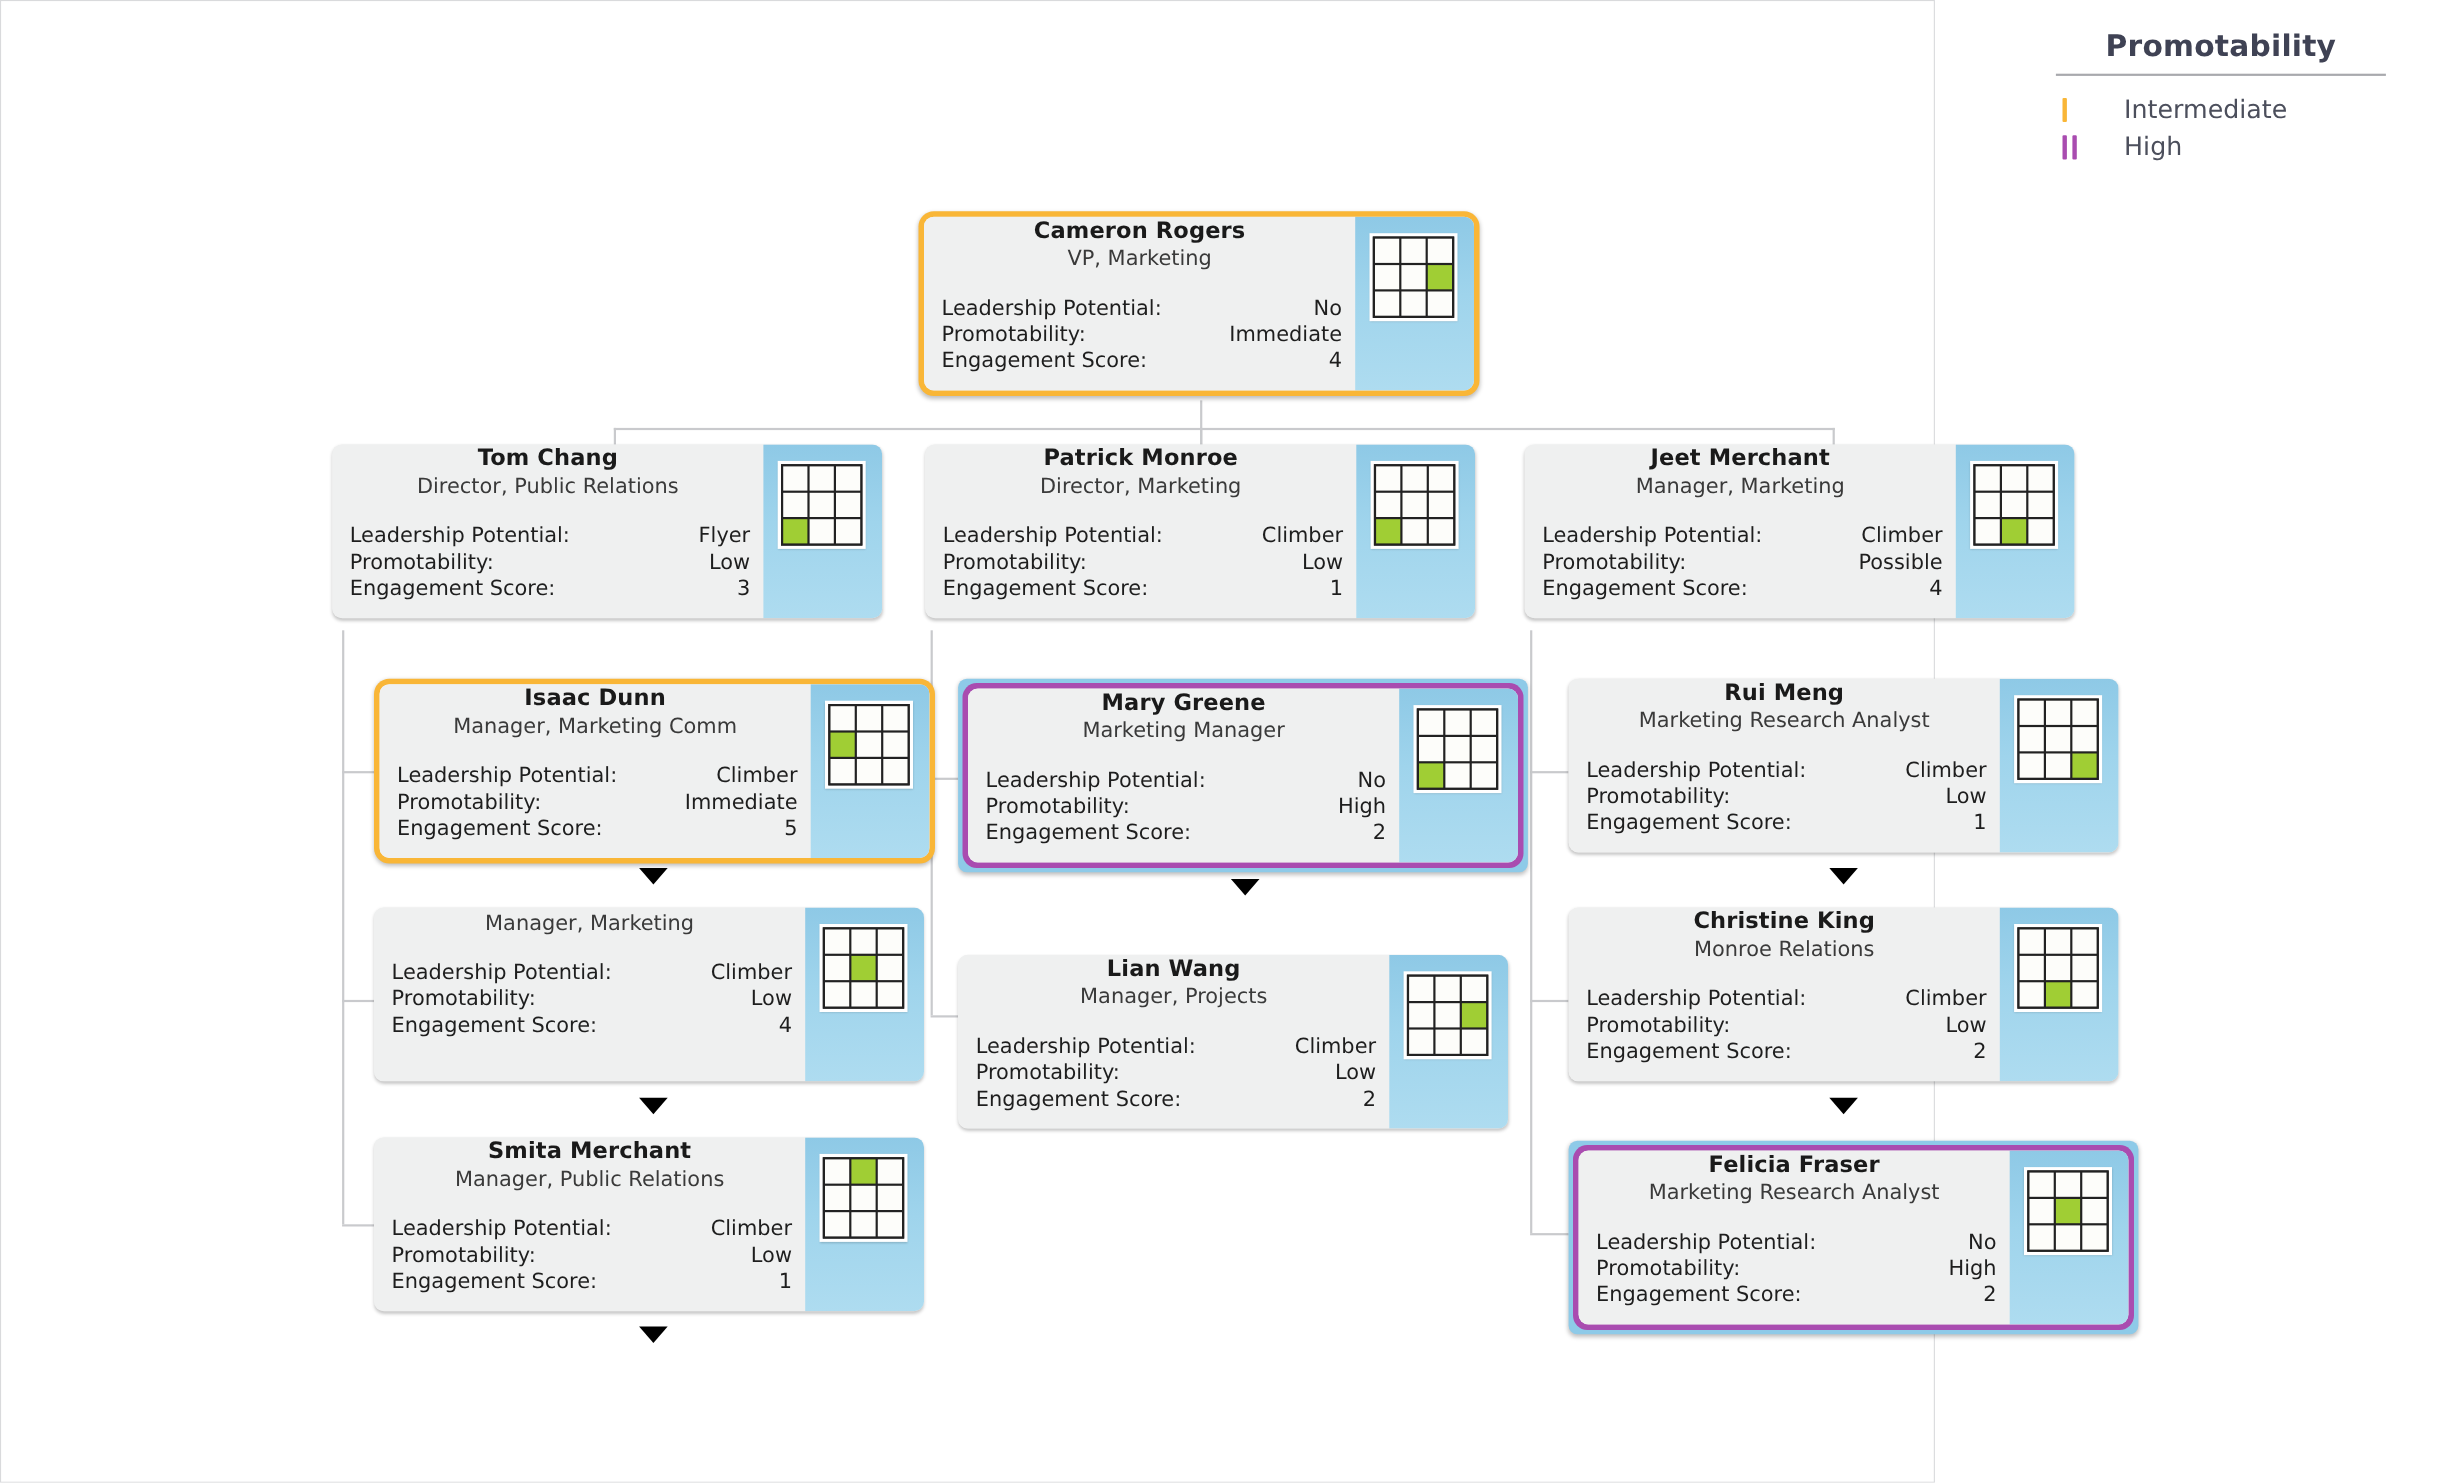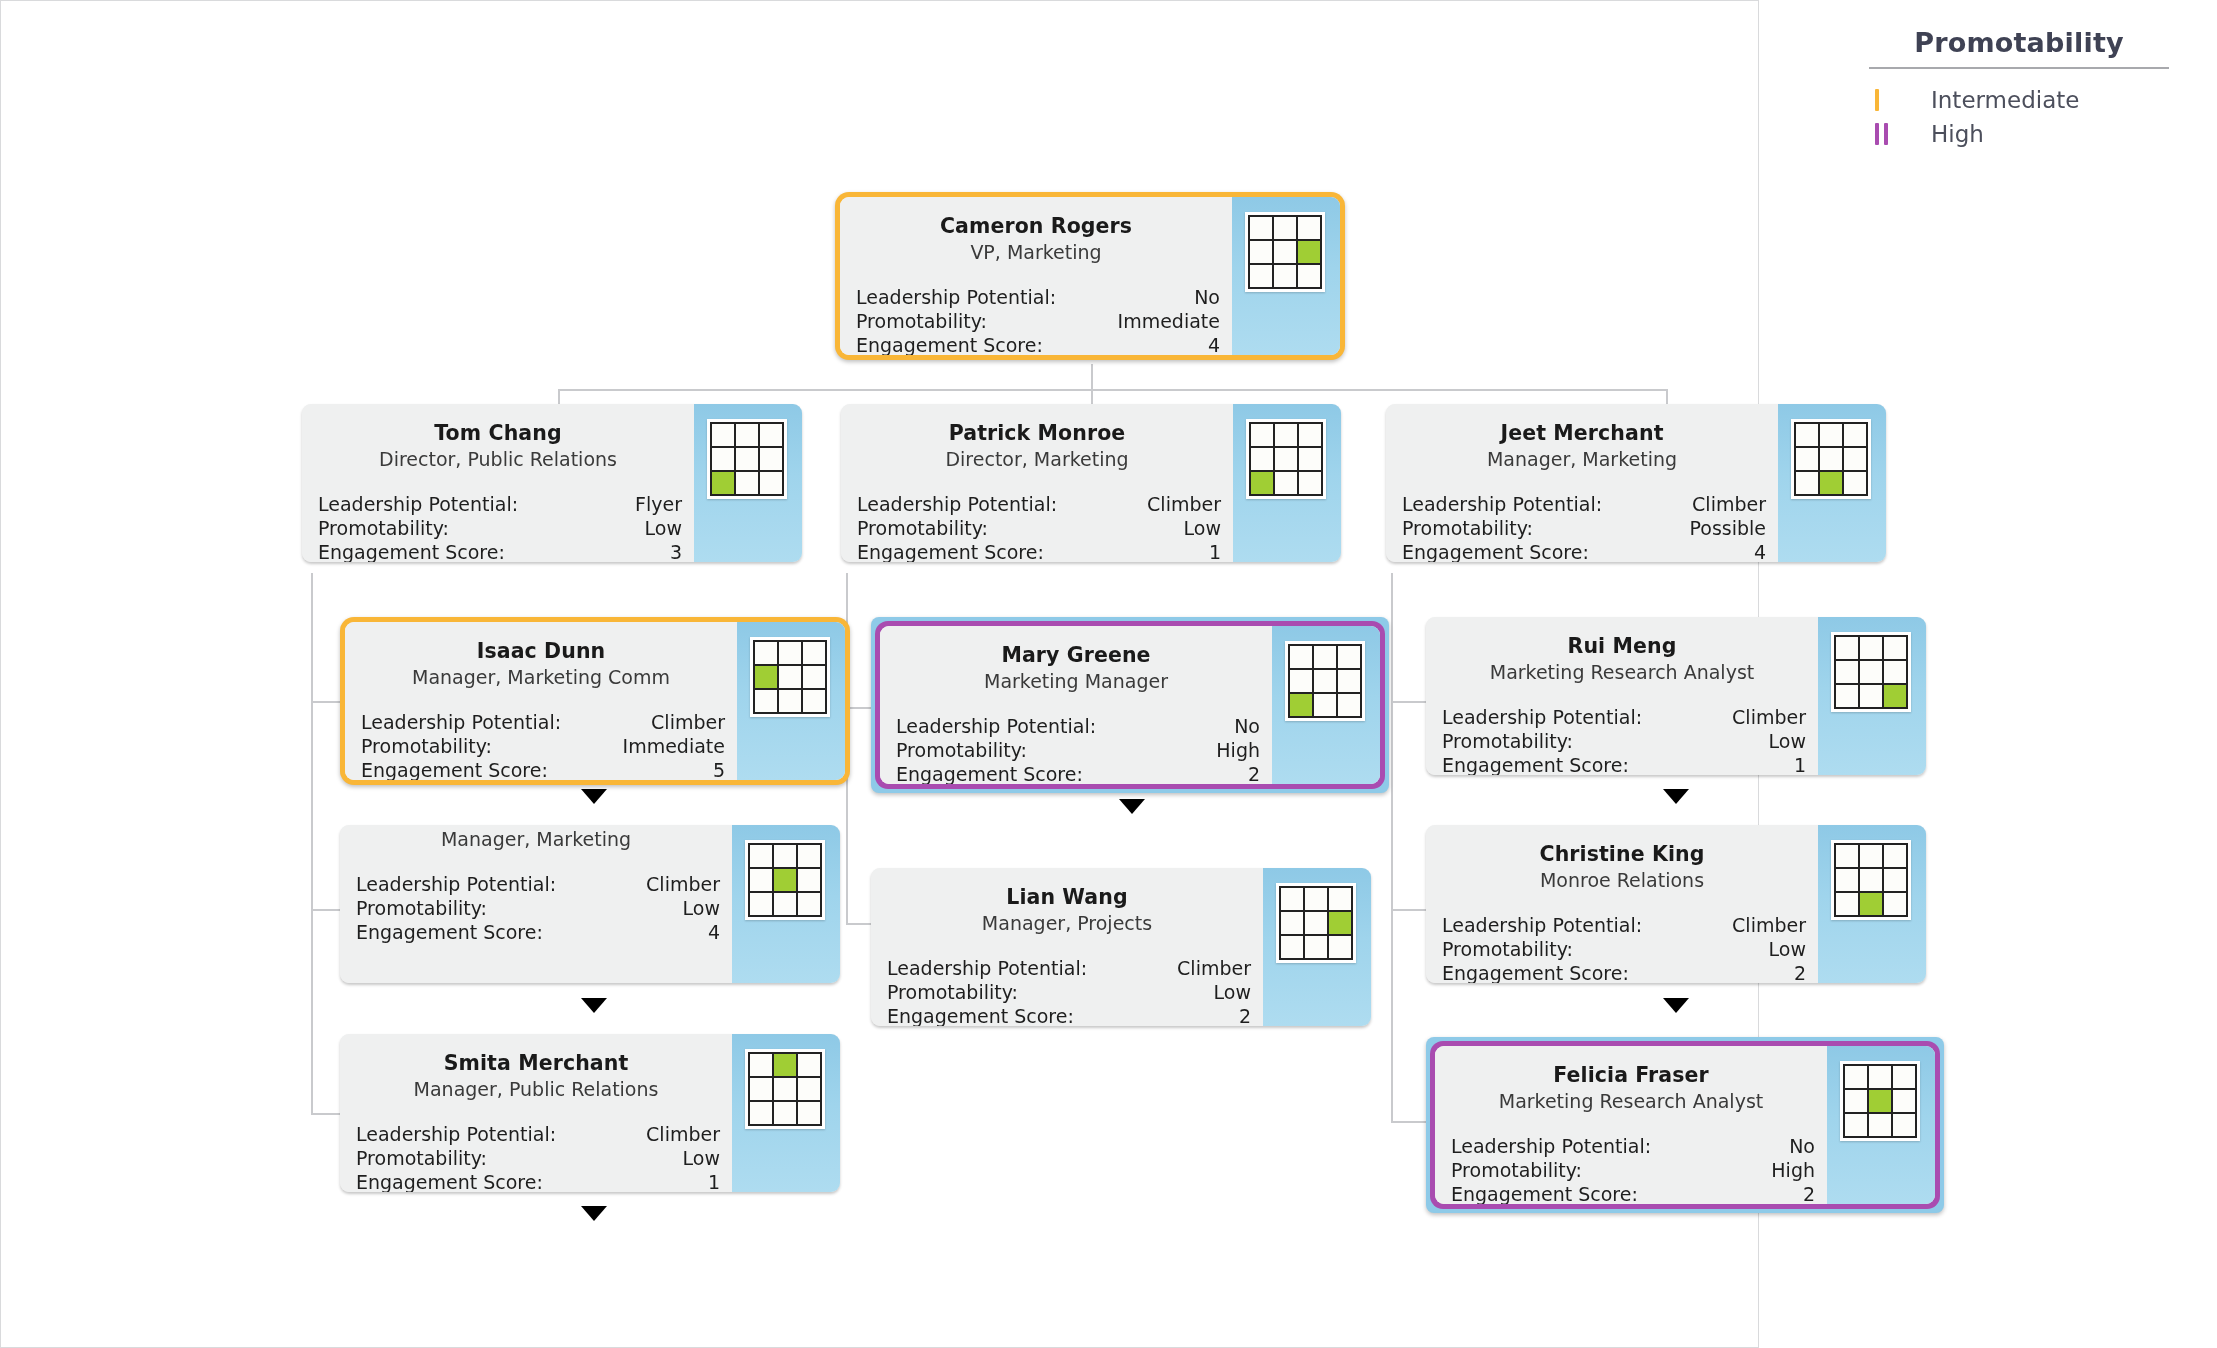--- a/index.html
+++ b/index.html
@@ -71,21 +71,21 @@
     width:392px;height:100%;
     background:#eff0f0;
   }
   .node-right{
     position:absolute;right:0;top:0;
     width:108px;height:100%;
     background:linear-gradient(180deg,#8ec9e6 0%,#9fd4ec 45%,#aedcf0 100%);
   }
   .node-name{
     text-align:center;font-size:20.5px;font-weight:bold;color:#1a1a1a;
-    padding-top:17px;letter-spacing:.1px;
+    padding-top:0;letter-spacing:.1px;
   }
   .node-title{
     text-align:center;font-size:19px;color:#3a3a3a;
     padding-top:3px;
   }
   .node-fields{padding:22px 0 0 16px;}
   .field-row{
     display:flex;justify-content:space-between;
     font-size:19px;color:#1e1e1e;line-height:24px;
     padding-right:12px;

